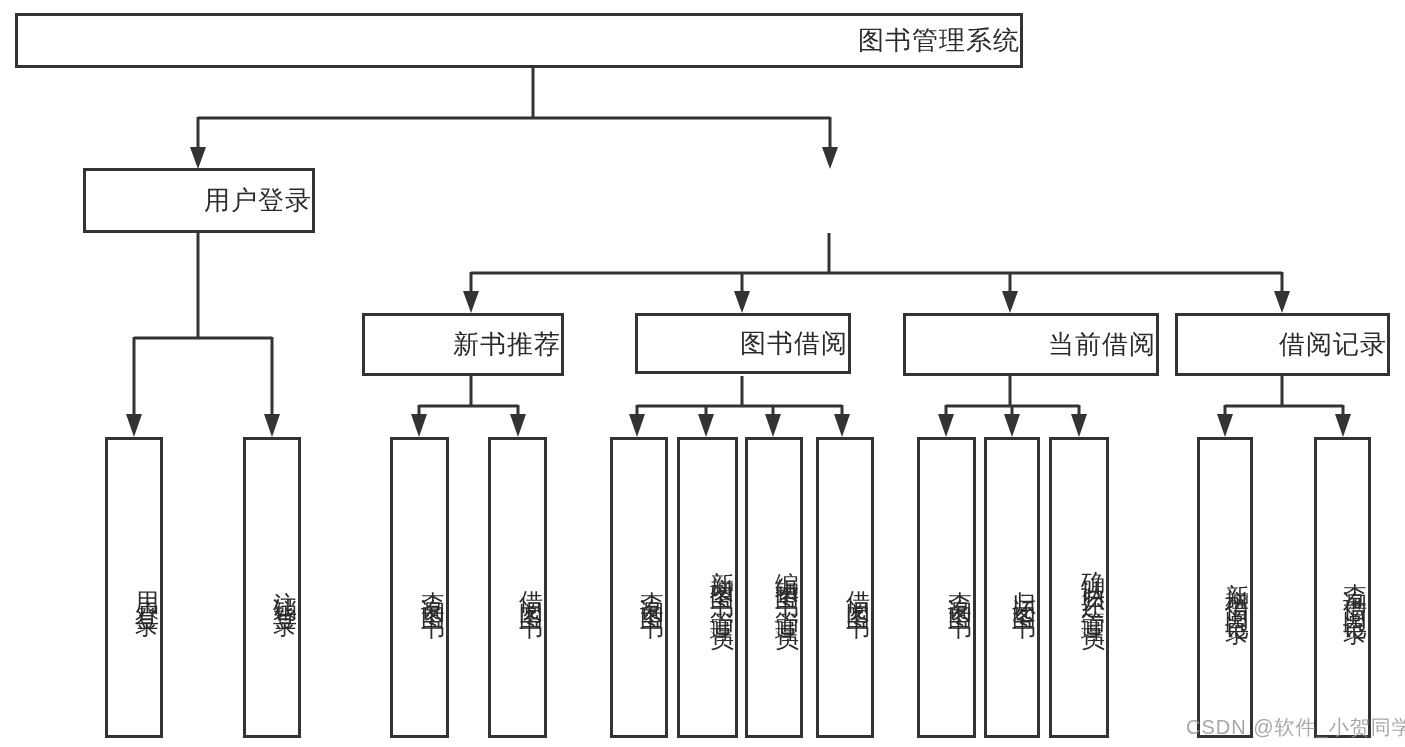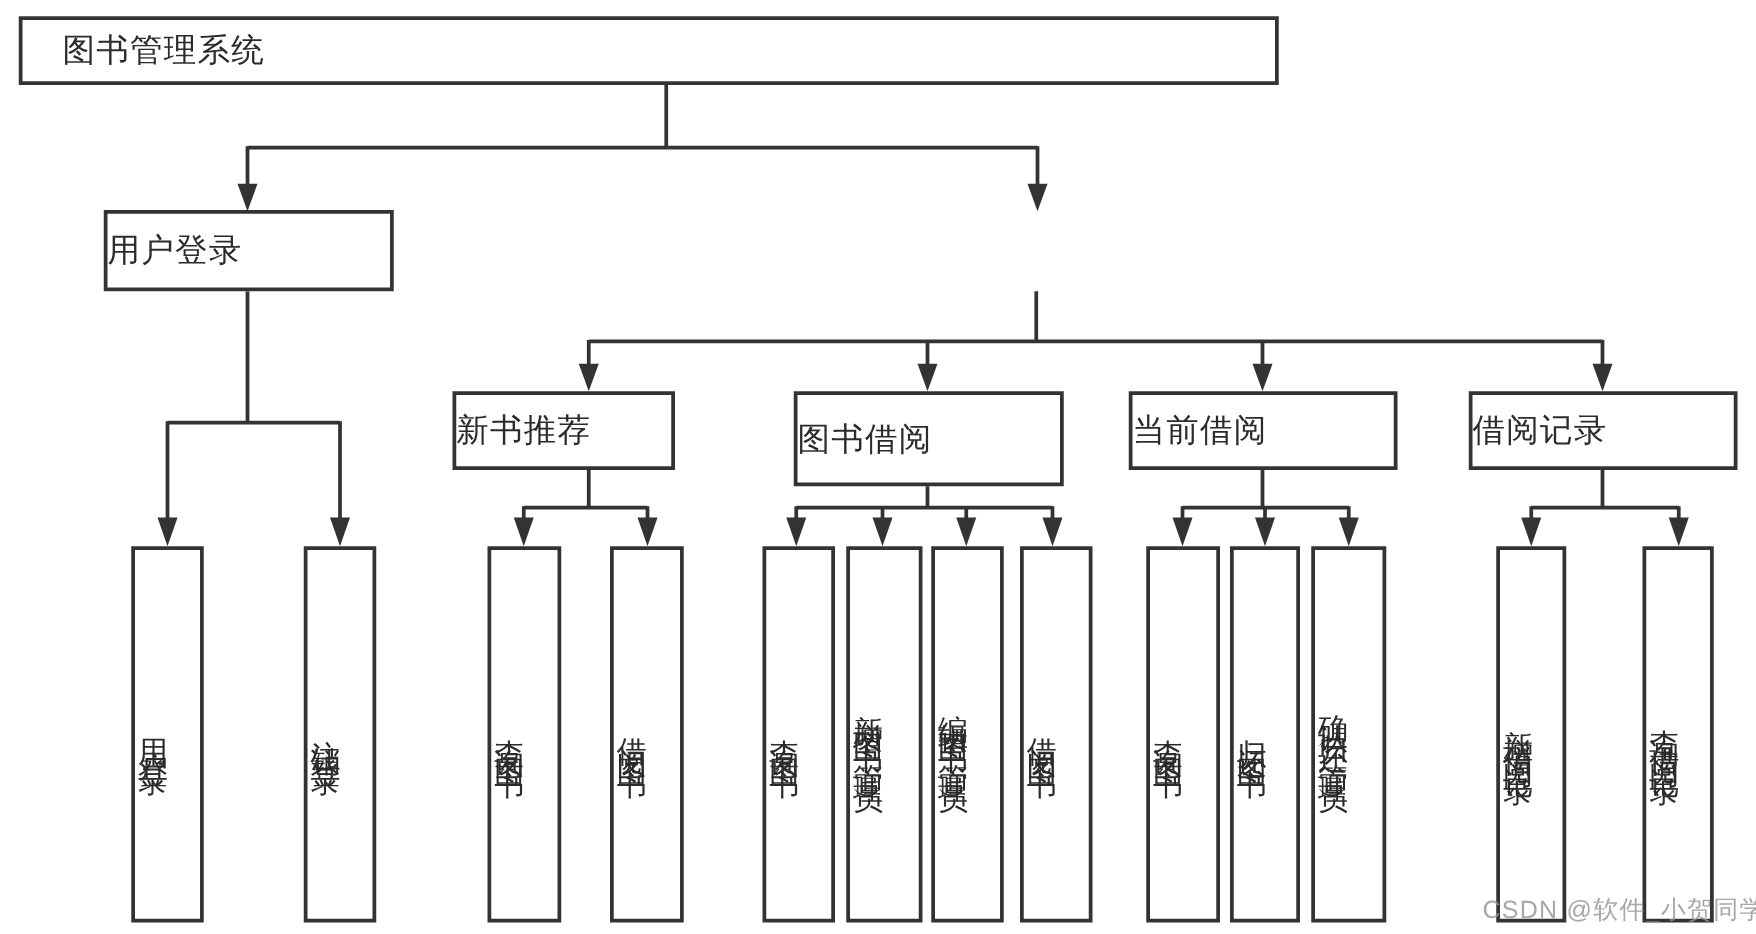--- a/index.html
+++ b/index.html
@@ -18,21 +18,21 @@
     z-index: 1;
   }
   .node {
     position: absolute;
     box-sizing: border-box;
     border: 3px solid #333333;
     background: #ffffff;
     color: #2b2b2b;
     display: flex;
     align-items: center;
-    justify-content: flex-start;
+    justify-content: flex-end;
     z-index: 2;
   }
   .h-node { font-size: 26px; letter-spacing: 1px; }
   .root-node { padding-left: 32px; }
   .v-text {
     writing-mode: vertical-rl;
     text-orientation: mixed;
     font-size: 24px;
     letter-spacing: 8px;
     line-height: 1.1;
@@ -124,27 +124,27 @@
   </svg>
 
   <div class="node h-node root-node" style="left:15px; top:13px; width:1008px; height:55px;">
     <span>图书管理系统</span>
   </div>
 
   <div class="node h-node" style="left:83px; top:168px; width:232px; height:65px;">
     <span>用户登录</span>
   </div>
 
-  <div class="node h-node" style="left:362px; top:313px; width:178px; height:63px;">
+  <div class="node h-node" style="left:362px; top:313px; width:202px; height:63px;">
     <span>新书推荐</span>
   </div>
-  <div class="node h-node" style="left:635px; top:313px; width:216px; height:76px;">
+  <div class="node h-node" style="left:635px; top:313px; width:216px; height:61px;">
     <span>图书借阅</span>
   </div>
-  <div class="node h-node" style="left:903px; top:313px; width:215px; height:63px;">
+  <div class="node h-node" style="left:903px; top:313px; width:256px; height:63px;">
     <span>当前借阅</span>
   </div>
   <div class="node h-node" style="left:1175px; top:313px; width:215px; height:63px;">
     <span>借阅记录</span>
   </div>
 
   <div class="node" style="left:105px; top:437px; width:58px; height:301px;">
     <span class="v-text">用户登录</span>
   </div>
   <div class="node" style="left:243px; top:437px; width:58px; height:301px;">

